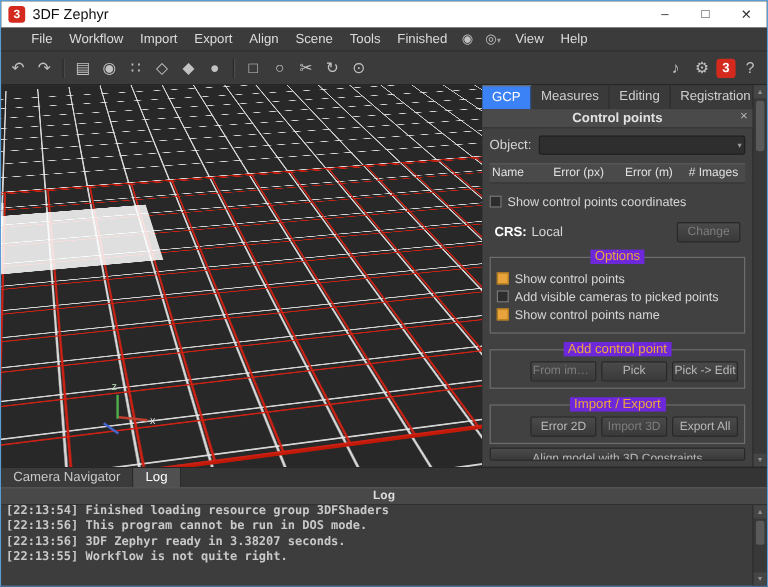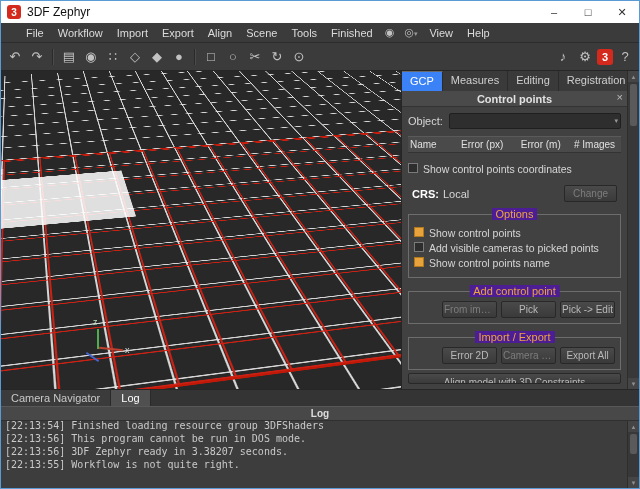--- a/index.html
+++ b/index.html
@@ -75,39 +75,39 @@
   .chk{width:10px;height:10px;background:#2d2d2d;border:1px solid #7a7a7a;flex:0 0 10px;}
   .chk[data-checked="true"]{background:#e8a33d;border-color:#b07a1c;}
   .crs-row{display:flex;align-items:center;margin:7px 4px 2px;gap:4px;}
   .crs-label{font-weight:bold;color:#fff;}
   .crs-spacer{flex:1;}
   .btn{background:linear-gradient(#4a4a4a,#3a3a3a);border:1px solid #282828;color:#b9b9b9;
     font-size:10px;padding:2px 8px;border-radius:2px;font-family:inherit;white-space:nowrap;
     overflow:hidden;text-overflow:ellipsis;}
   .btn.dim{color:#7d7d7d;}
   .groupbox{border:1px solid #6d6d6d;position:relative;margin:10px 0 3px;padding:9px 5px 5px;}
-  .gtitle{position:absolute;top:-7px;left:50%;transform:translateX(-50%);background:#4c1d95;
+  .gtitle{position:absolute;top:-7px;left:50%;transform:translateX(-50%);background:#6d28d9;
     color:#eda53f;padding:0 4px;font-size:11px;white-space:nowrap;}
   .gbtn-row{display:flex;gap:4px;margin-left:28px;}
   .gbtn-row .btn{flex:1;padding:2px 1px;text-align:center;}
   .align-btn{margin-top:auto;width:100%;padding:3px 13px;text-align:center;}
   
   .vscroll{flex:0 0 11px;background:#383838;border-left:1px solid #2d2d2d;display:flex;
     flex-direction:column;align-items:center;}
   .scroll-arrow{flex:0 0 11px;width:11px;display:flex;align-items:center;justify-content:center;
     font-size:6px;color:#909090;background:#454545;}
   .scroll-track{flex:1;width:100%;position:relative;}
   .scroll-thumb{position:absolute;left:2px;top:2px;width:7px;height:42px;background:#5a5a5a;border-radius:2px;}
   
   .bottom-tabs{flex:0 0 17px;background:#343434;display:flex;border-top:1px solid #262626;}
   .btab{padding:2px 10px;font-size:11px;color:#c8c8c8;background:#3b3b3b;border-right:1px solid #2a2a2a;}
   .btab.active{background:#505050;color:#fff;}
   .log-header{flex:0 0 15px;background:#484848;display:flex;align-items:center;justify-content:center;
     font-size:10px;font-weight:bold;color:#ddd;border-top:1px solid #585858;border-bottom:1px solid #303030;}
-  .log-wrap{flex:0 0 67px;display:flex;background:#3d3d3d;min-height:0;}
+  .log-wrap{flex:0 0 67px;display:flex;background:#3d3d3d;min-height:0;font-weight:bold;}
   .log-content{flex:1;font-family:"DejaVu Sans Mono",monospace;font-size:10px;line-height:13px;
     color:#c9c9c9;padding:0 4px;overflow:hidden;margin-top:-2px;}
   .log-line{white-space:nowrap;}
 </style>
 </head>
 <body>
 
 <div class="window">
 
   <div class="titlebar">
@@ -242,21 +242,21 @@
               <button class="btn dim">From images</button>
               <button class="btn">Pick</button>
               <button class="btn">Pick -&gt; Edit</button>
             </div>
           </div>
 
           <div class="groupbox">
             <span class="gtitle">Import / Export</span>
             <div class="gbtn-row">
               <button class="btn">Error 2D</button>
-              <button class="btn dim">Camera 3D</button>
+              <button class="btn dim">Import 3D</button>
               <button class="btn">Export All</button>
             </div>
           </div>
 
           <button class="btn align-btn">Align model with 3D Constraints</button>
         </div>
       </div>
 
       <div class="vscroll">
         <span class="scroll-arrow">▲</span>

